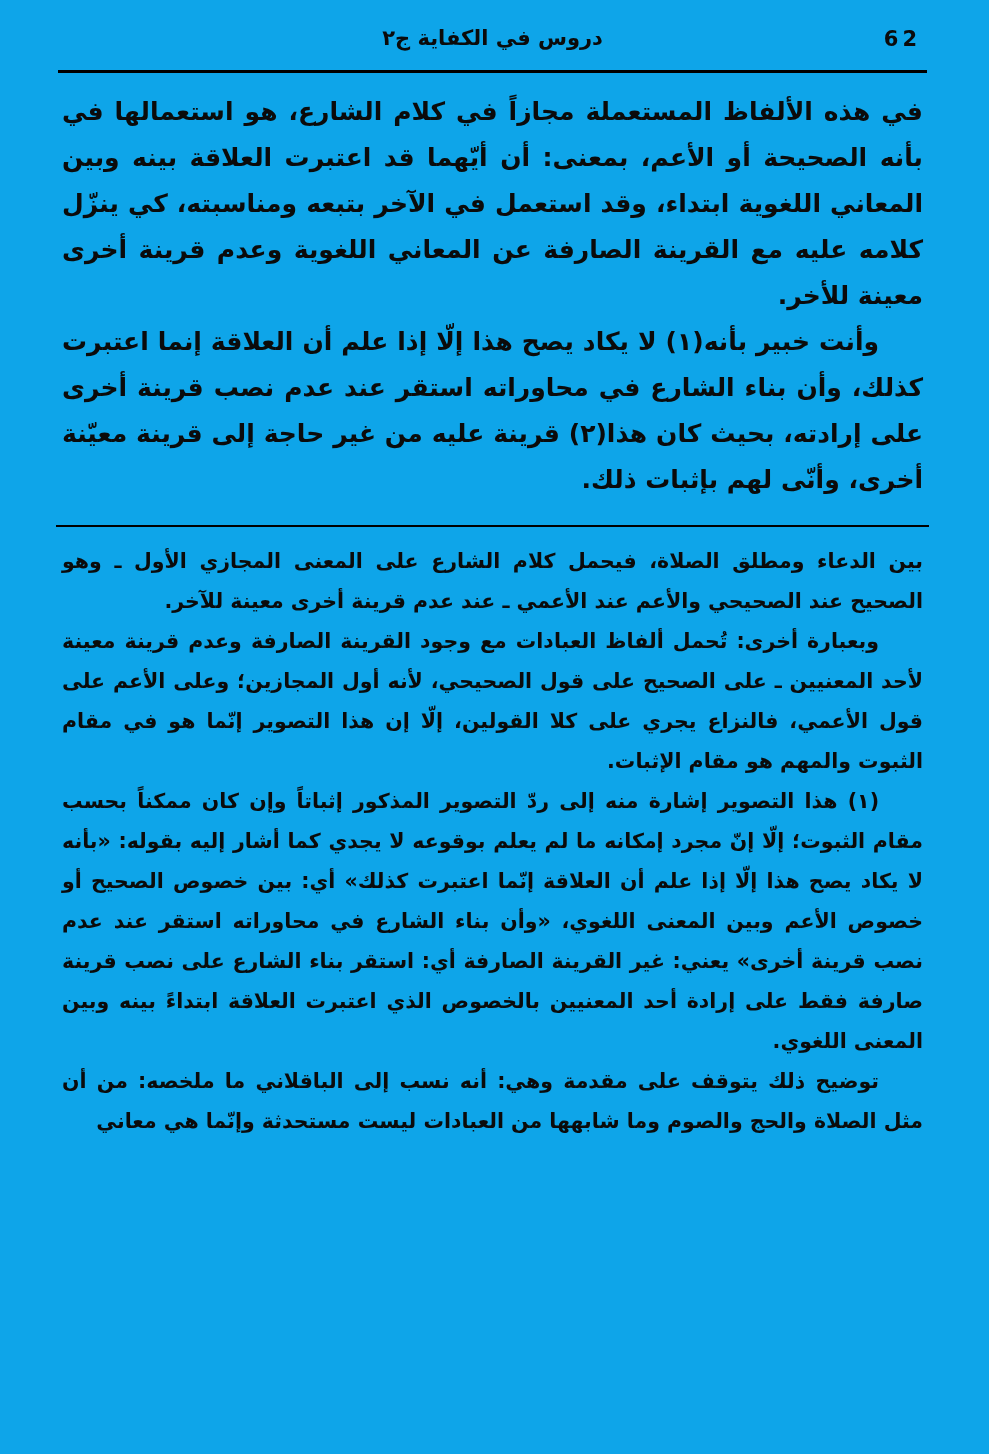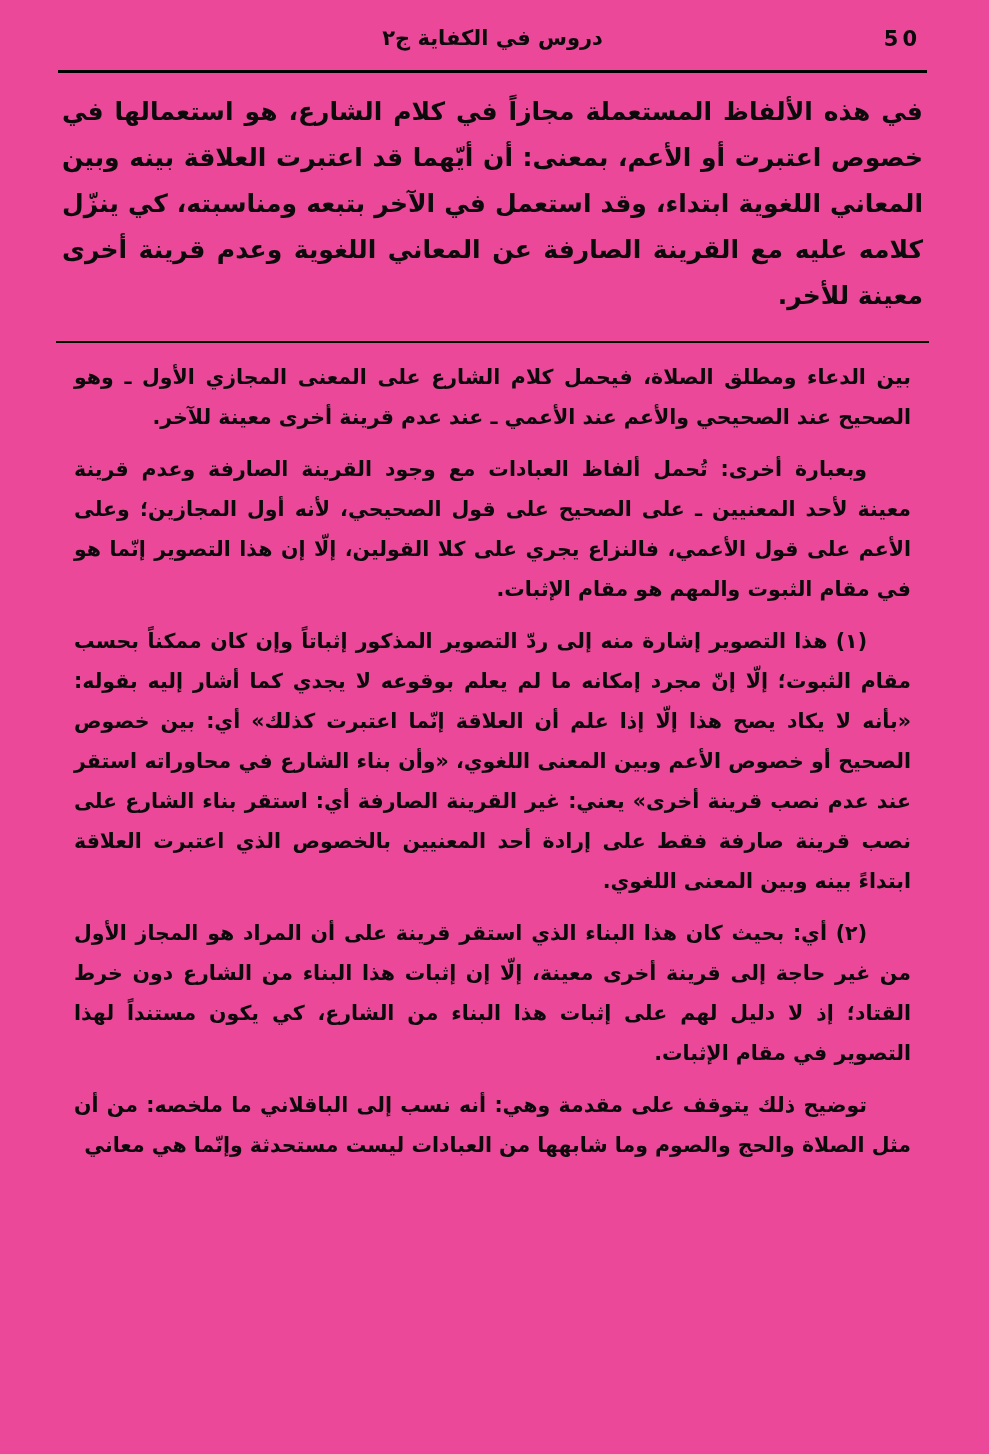--- a/index.html
+++ b/index.html
@@ -5,21 +5,21 @@
   html, body {
     margin: 0;
     padding: 0;
     background: #e8e6e1;
   }
   .page {
     position: relative;
     width: 989px;
     height: 1454px;
     margin: 0 auto;
-    background: #ec4899;
+    background: #0ea5e9;
     color: #0b0b0b;
     direction: rtl;
     box-sizing: border-box;
     padding: 26px 66px 8px 62px;
     font-family: "DejaVu Sans", sans-serif;
     overflow: hidden;
   }
   
   .header {
     position: relative;
@@ -68,42 +68,42 @@
     margin: 22px -6px 14px -6px;
   }
   
   .footnotes {
     font-size: 20.5px;
     font-weight: 700;
     line-height: 40px;
     text-align: justify;
   }
   .footnotes p {
-    margin: 12px;
+    margin: 0;
   }
 </style>
 </head>
 <body>
 
 <div class="page">
 
   <header class="header">
     <div class="header-title">دروس في الكفاية ج٢</div>
-    <div class="page-number">50</div>
+    <div class="page-number">62</div>
   </header>
 
   <hr class="header-rule">
 
   <main class="body-text">
-    <p>في هذه الألفاظ المستعملة مجازاً في كلام الشارع، هو استعمالها في خصوص اعتبرت أو الأعم، بمعنى: أن أيّهما قد اعتبرت العلاقة بينه وبين المعاني اللغوية ابتداء، وقد استعمل في الآخر بتبعه ومناسبته، كي ينزّل كلامه عليه مع القرينة الصارفة عن المعاني اللغوية وعدم قرينة أخرى معينة للأخر.</p>
+    <p>في هذه الألفاظ المستعملة مجازاً في كلام الشارع، هو استعمالها في بأنه الصحيحة أو الأعم، بمعنى: أن أيّهما قد اعتبرت العلاقة بينه وبين المعاني اللغوية ابتداء، وقد استعمل في الآخر بتبعه ومناسبته، كي ينزّل كلامه عليه مع القرينة الصارفة عن المعاني اللغوية وعدم قرينة أخرى معينة للأخر.</p>
+    <p class="indent">وأنت خبير بأنه(١) لا يكاد يصح هذا إلّا إذا علم أن العلاقة إنما اعتبرت كذلك، وأن بناء الشارع في محاوراته استقر عند عدم نصب قرينة أخرى على إرادته، بحيث كان هذا(٢) قرينة عليه من غير حاجة إلى قرينة معيّنة أخرى، وأنّى لهم بإثبات ذلك.</p>
   </main>
 
   <hr class="footnote-rule">
 
   <section class="footnotes">
     <p>بين الدعاء ومطلق الصلاة، فيحمل كلام الشارع على المعنى المجازي الأول ـ وهو الصحيح عند الصحيحي والأعم عند الأعمي ـ عند عدم قرينة أخرى معينة للآخر.</p>
     <p class="indent">وبعبارة أخرى: تُحمل ألفاظ العبادات مع وجود القرينة الصارفة وعدم قرينة معينة لأحد المعنيين ـ على الصحيح على قول الصحيحي، لأنه أول المجازين؛ وعلى الأعم على قول الأعمي، فالنزاع يجري على كلا القولين، إلّا إن هذا التصوير إنّما هو في مقام الثبوت والمهم هو مقام الإثبات.</p>
     <p class="indent">(١) هذا التصوير إشارة منه إلى ردّ التصوير المذكور إثباتاً وإن كان ممكناً بحسب مقام الثبوت؛ إلّا إنّ مجرد إمكانه ما لم يعلم بوقوعه لا يجدي كما أشار إليه بقوله: «بأنه لا يكاد يصح هذا إلّا إذا علم أن العلاقة إنّما اعتبرت كذلك» أي: بين خصوص الصحيح أو خصوص الأعم وبين المعنى اللغوي، «وأن بناء الشارع في محاوراته استقر عند عدم نصب قرينة أخرى» يعني: غير القرينة الصارفة أي: استقر بناء الشارع على نصب قرينة صارفة فقط على إرادة أحد المعنيين بالخصوص الذي اعتبرت العلاقة ابتداءً بينه وبين المعنى اللغوي.</p>
-    <p class="indent">(٢) أي: بحيث كان هذا البناء الذي استقر قرينة على أن المراد هو المجاز الأول من غير حاجة إلى قرينة أخرى معينة، إلّا إن إثبات هذا البناء من الشارع دون خرط القتاد؛ إذ لا دليل لهم على إثبات هذا البناء من الشارع، كي يكون مستنداً لهذا التصوير في مقام الإثبات.</p>
     <p class="indent">توضيح ذلك يتوقف على مقدمة وهي: أنه نسب إلى الباقلاني ما ملخصه: من أن مثل الصلاة والحج والصوم وما شابهها من العبادات ليست مستحدثة وإنّما هي معاني</p>
   </section>
 
 </div>
 
 </body></html>

